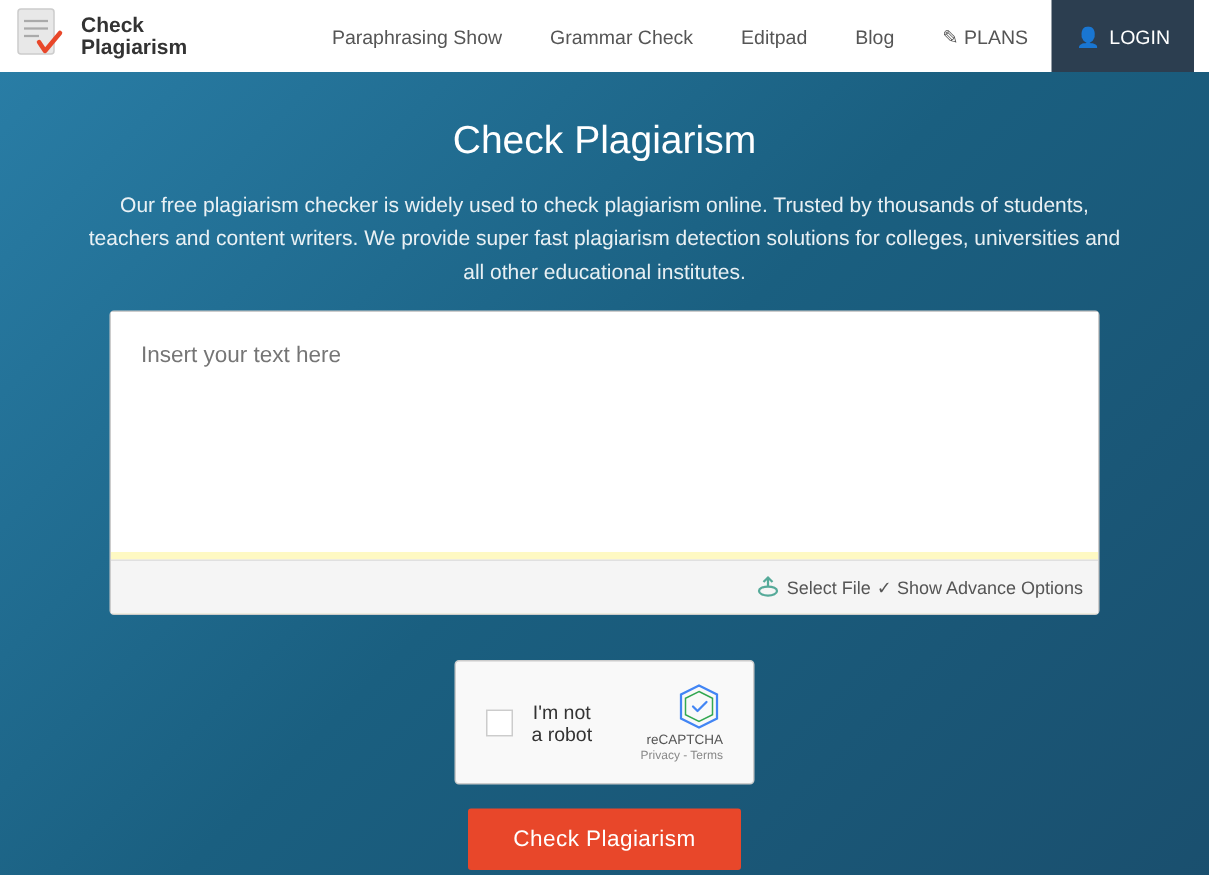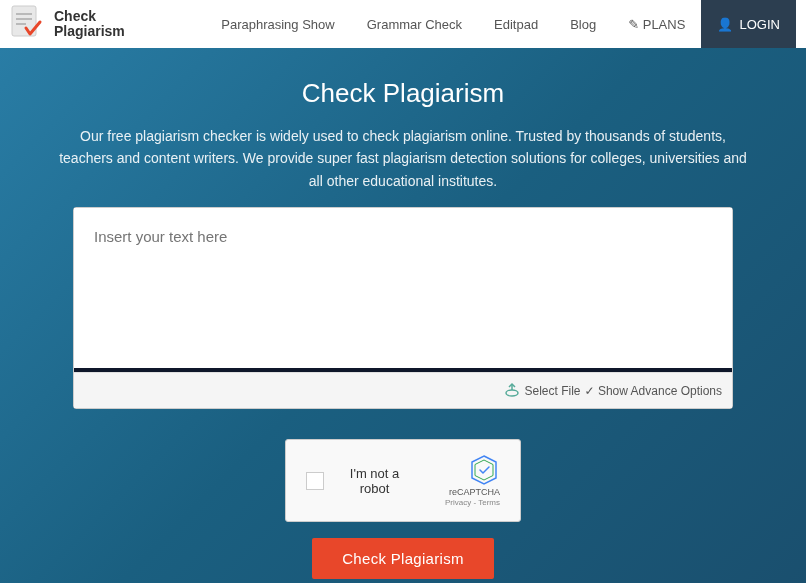--- a/index.html
+++ b/index.html
@@ -105,21 +105,21 @@
     .page-description {
       font-size: 14px;
       color: rgba(255,255,255,0.9);
       max-width: 700px;
       margin: 0 auto 4px;
       line-height: 1.6;
     }
 
     
     .editor-container {
-      background: #0f172a;
+      background: #fef9c3;
       border: 1px solid #ccc;
       border-radius: 3px;
       max-width: 660px;
       margin: 15px auto 0;
     }
 
     .editor-textarea {
       width: 100%;
       min-height: 160px;
       border: none;
@@ -176,21 +176,21 @@
     }
 
     .captcha-box {
       background: #f9f9f9;
       border: 1px solid #ccc;
       border-radius: 3px;
       padding: 14px 20px;
       display: flex;
       align-items: center;
       justify-content: space-between;
-      width: 236px;
+      width: 200px;
       gap: 10px;
     }
 
     .captcha-checkbox {
       width: 18px;
       height: 18px;
       border: 1px solid #ccc;
       background: #fff;
       cursor: pointer;
       flex-shrink: 0;

